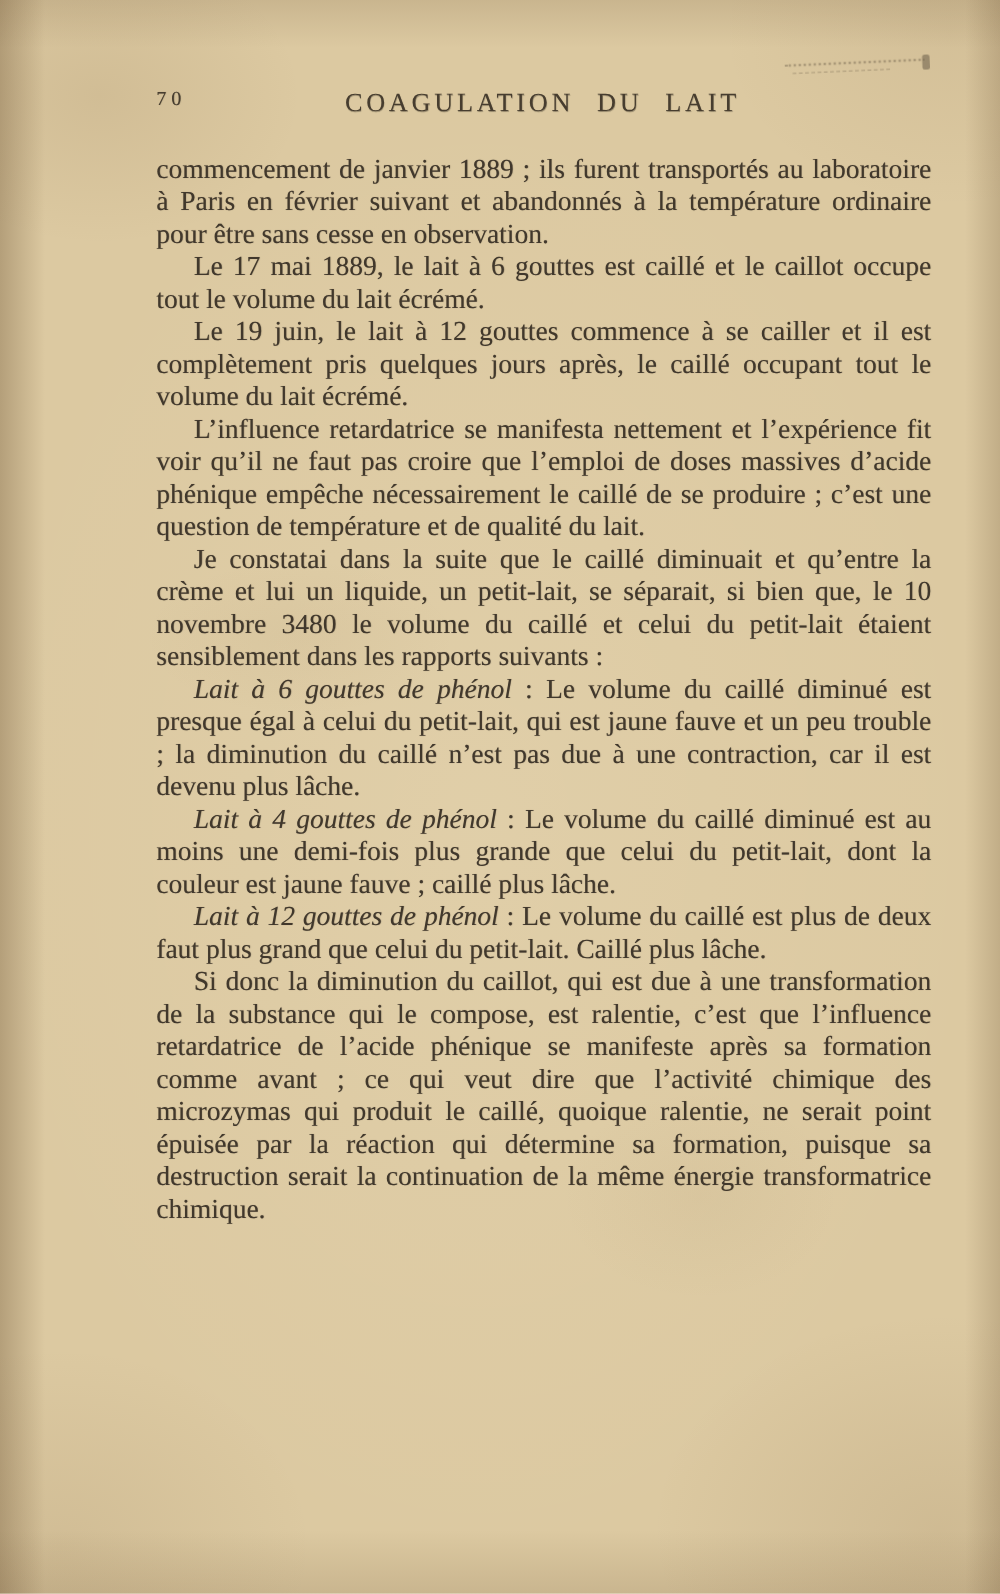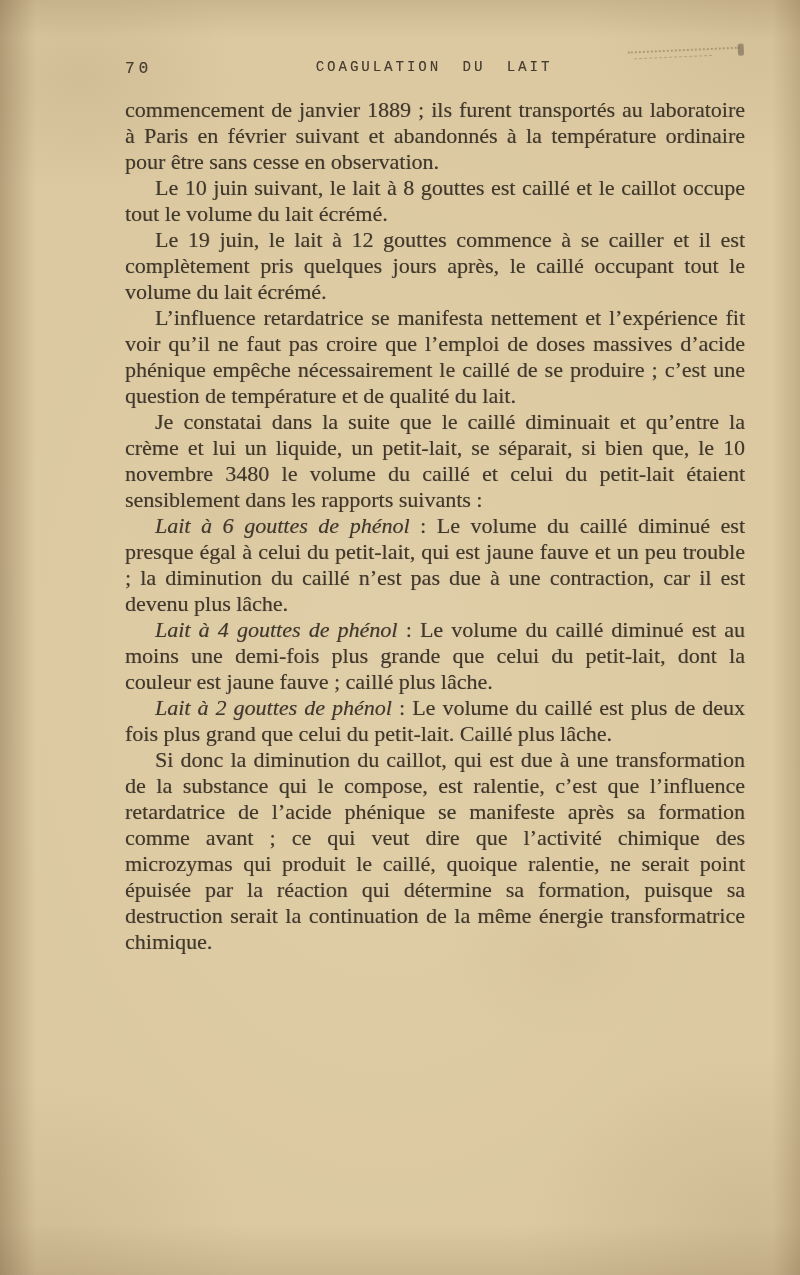--- a/index.html
+++ b/index.html
@@ -35,48 +35,47 @@
       linear-gradient(90deg, rgba(88, 62, 32, 0.30) 0%, rgba(88, 62, 32, 0) 4.5%,
                              rgba(88, 62, 32, 0) 96.5%, rgba(88, 62, 32, 0.20) 100%),
       linear-gradient(180deg, rgba(88, 62, 32, 0.14) 0%, rgba(88, 62, 32, 0) 3%,
                               rgba(88, 62, 32, 0) 96%, rgba(88, 62, 32, 0.14) 100%),
       radial-gradient(135% 115% at 50% 46%, rgba(0,0,0,0) 62%, rgba(92, 66, 36, 0.16) 100%);
   }
 
   .running-head {
     position: absolute;
     left: 125px;
-    top: 59px;
+    top: 70px;
     width: 618px;
     height: 22px;
     font-size: 16px;
     letter-spacing: 2px;
     color: #473d2f;
-    font-family: Liberation Mono, monospace;
   }
   .page-number {
     position: absolute;
     left: 0;
     top: 1px;
     letter-spacing: 4px;
     text-shadow: 0.3px 0.3px 0.6px rgba(63, 55, 43, 0.45);
   }
   .running-title {
     display: block;
     text-align: center;
-    font-size: 14px;
+    font-size: 21px;
     letter-spacing: 3px;
     word-spacing: 10px;
     text-shadow: 0.3px 0.3px 0.6px rgba(63, 55, 43, 0.45);
   }
 
   .text-block {
     position: absolute;
     left: 125px;
-    top: 97px;
+    top: 122px;
     width: 620px;
     font-size: 22px;
     line-height: 26px;
     text-align: justify;
     hyphens: auto;
     -webkit-hyphens: auto;
     text-shadow: 0.3px 0.3px 0.7px rgba(58, 49, 38, 0.45);
   }
   .text-block p {
     margin: 0;
@@ -140,31 +139,31 @@
 
   <header class="running-head">
     <span class="page-number">70</span>
     <span class="running-title">COAGULATION DU LAIT</span>
   </header>
 
   <main class="text-block">
 
     <p class="continuation"><span>commencement de janvier 1889 ; ils furent transportés au laboratoire à Paris en février suivant et abandonnés à la température ordinaire pour être sans cesse en observation.</span></p>
 
+    <p><span>Le 17 mai 1889, le lait à 6 gouttes est caillé et le caillot occupe tout le volume du lait écrémé.</span></p>
 
-    <p><span>Le 10 juin suivant, le lait à 8 gouttes est caillé et le caillot occupe tout le volume du lait écrémé.</span></p>
 
     <p><span>Le 19 juin, le lait à 12 gouttes commence à se cailler et il est complètement pris quelques jours après, le caillé occupant tout le volume du lait écrémé.</span></p>
 
     <p><span>L’influence retardatrice se manifesta nettement et l’expérience fit voir qu’il ne faut pas croire que l’emploi de doses massives d’acide phénique empêche nécessairement le caillé de se produire ; c’est une question de température et de qualité du lait.</span></p>
 
     <p><span>Je constatai dans la suite que le caillé diminuait et qu’entre la crème et lui un liquide, un petit-lait, se séparait, si bien que, le 10 novembre 3480 le volume du caillé et celui du petit-lait étaient sensiblement dans les rapports suivants :</span></p>
 
     <p><em class="lead">Lait à 6 gouttes de phénol</em><span> : Le volume du caillé diminué est presque égal à celui du petit-lait, qui est jaune fauve et un peu trouble ; la diminution du caillé n’est pas due à une contraction, car il est devenu plus lâche.</span></p>
 
     <p><em class="lead">Lait à 4 gouttes de phénol</em><span> : Le volume du caillé diminué est au moins une demi-fois plus grande que celui du petit-lait, dont la couleur est jaune fauve ; caillé plus lâche.</span></p>
 
-    <p><em class="lead">Lait à 2 gouttes de phénol</em><span> : Le volume du caillé est plus de deux fois plus grand que celui du petit-lait. Caillé plus lâche.</span></p>
+    <p><em class="lead">Lait à 12 gouttes de phénol</em><span> : Le volume du caillé est plus de deux faut plus grand que celui du petit-lait. Caillé plus lâche.</span></p>
 
     <p><span>Si donc la diminution du caillot, qui est due à une transformation de la substance qui le compose, est ralentie, c’est que l’influence retardatrice de l’acide phénique se manifeste après sa formation comme avant ; ce qui veut dire que l’activité chimique des microzymas qui produit le caillé, quoique ralentie, ne serait point épuisée par la réaction qui détermine sa formation, puisque sa destruction serait la continuation de la même énergie transformatrice chimique.</span></p>
 
   </main>
 </div>
 
 </body></html>

